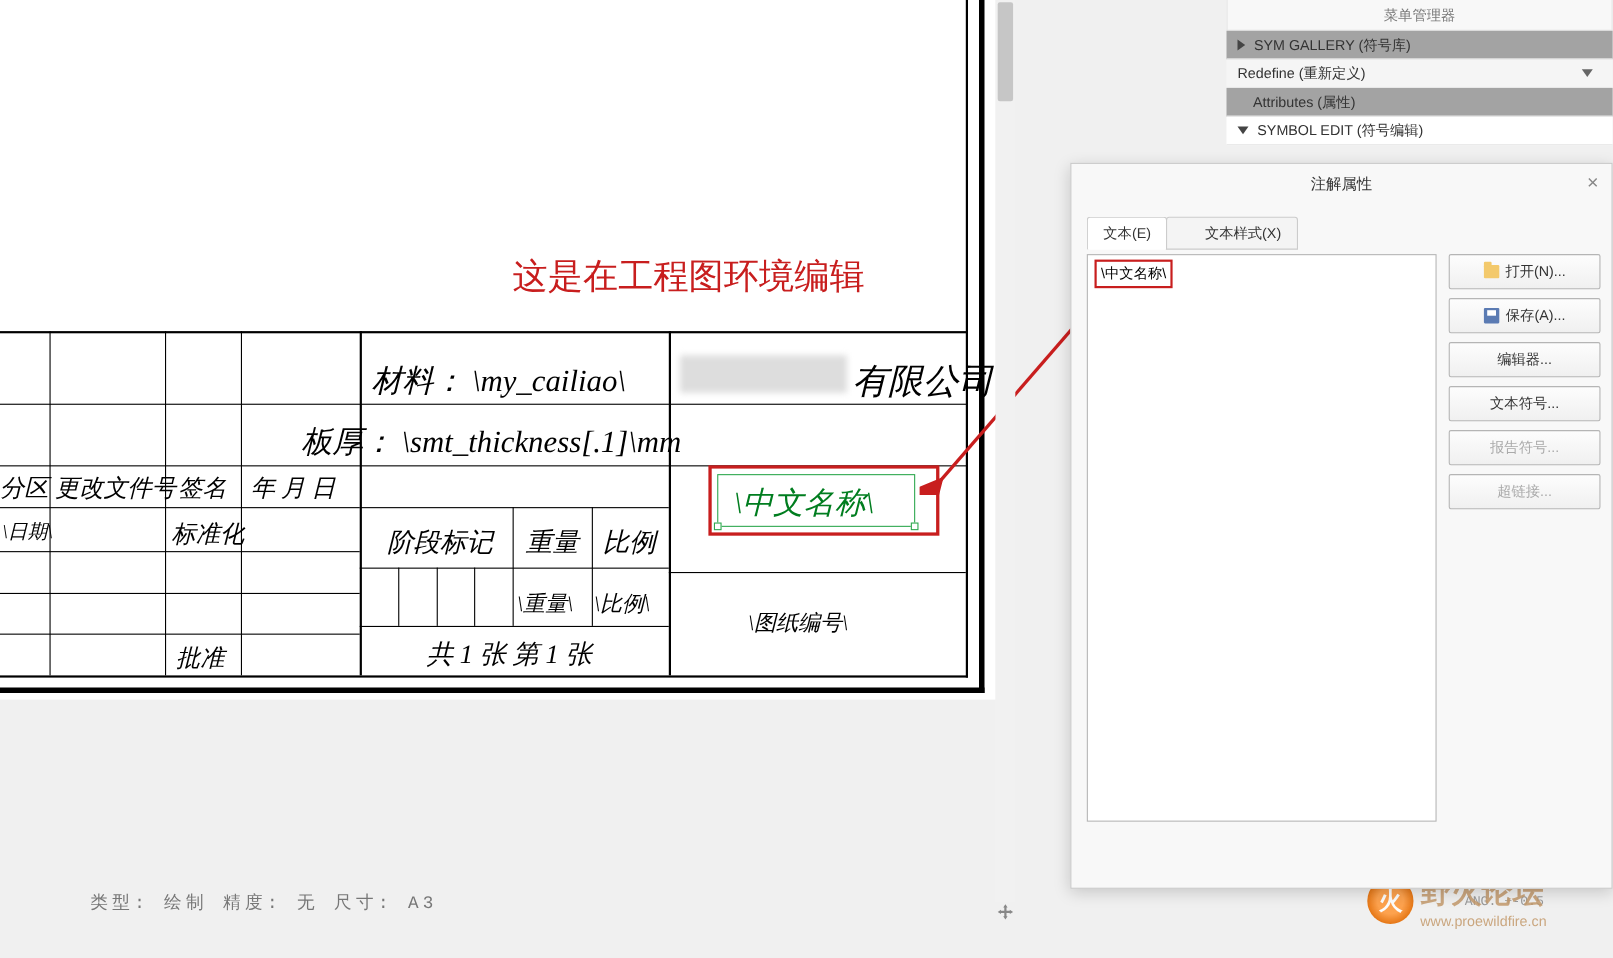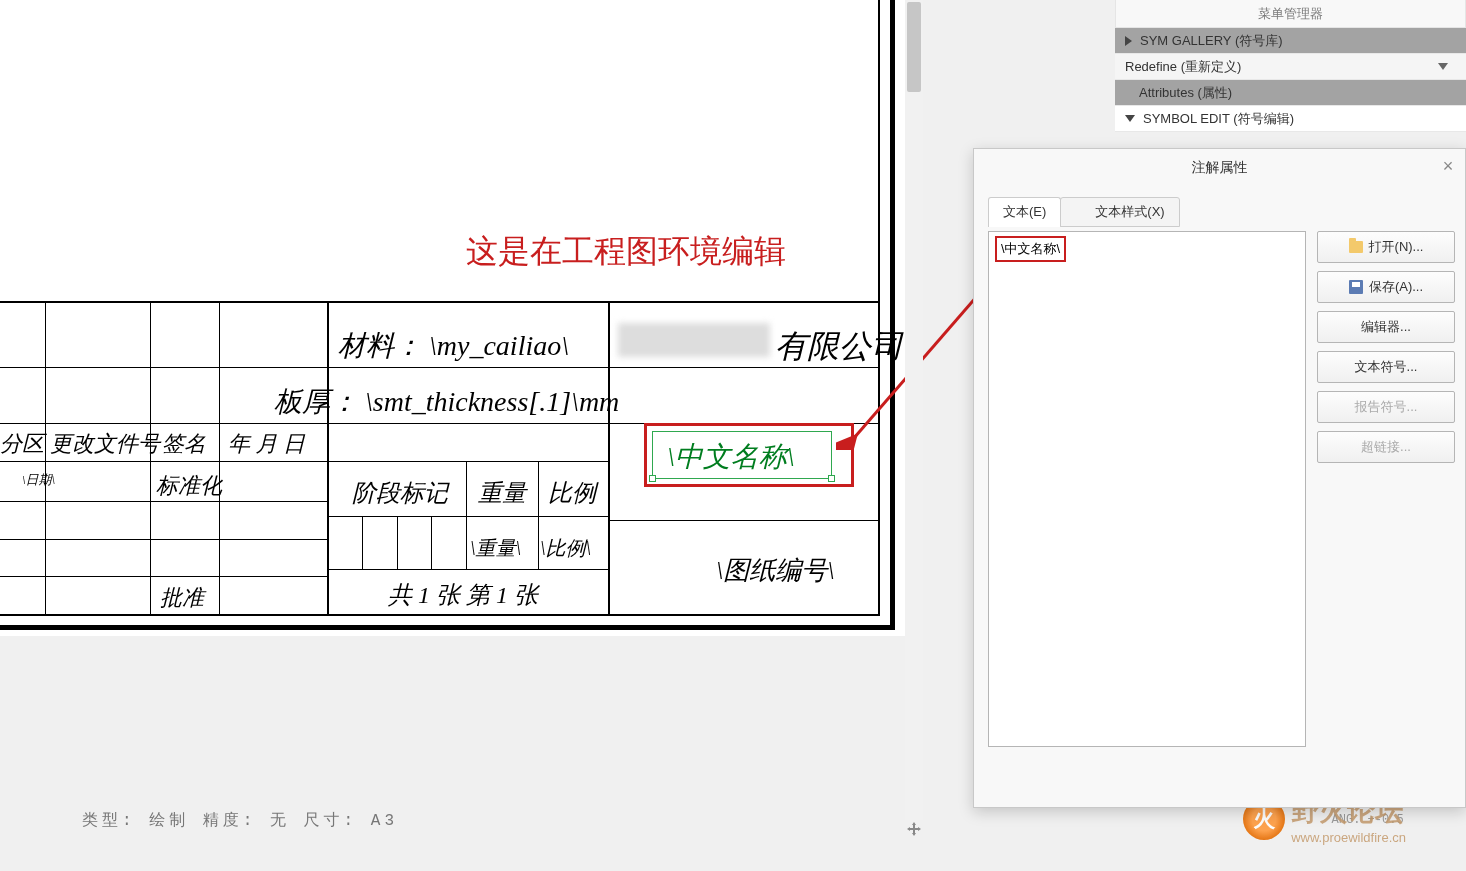--- a/index.html
+++ b/index.html
@@ -103,32 +103,32 @@
         <span class="cad-text" style="left:274px; top:82px; font-size:28px;">板厚： \smt_thickness[.1]\mm</span>
 
         <span style="position:absolute; left:618px; top:22px; width:152px; height:34px; background:#ddd; filter:blur(3px);"></span>
         <span class="cad-text" style="left:775px; top:24px; font-size:32px;">有限公司</span>
 
         <span class="cad-text" style="left:0px; top:128px; font-size:22px;">分区</span>
         <span class="cad-text" style="left:50px; top:128px; font-size:22px;">更改文件号</span>
         <span class="cad-text" style="left:162px; top:128px; font-size:22px;">签名</span>
         <span class="cad-text" style="left:228px; top:128px; font-size:22px;">年 月 日</span>
 
-        <span class="cad-text" style="left:22px; top:170px; font-size:13px;">\日期\</span>
+        <span class="cad-text" style="left:2px; top:170px; font-size:18px;">\日期\</span>
         <span class="cad-text" style="left:156px; top:170px; font-size:22px;">标准化</span>
         <span class="cad-text" style="left:160px; top:282px; font-size:22px;">批准</span>
 
         <span class="cad-text" style="left:352px; top:176px; font-size:24px;">阶段标记</span>
         <span class="cad-text" style="left:478px; top:176px; font-size:24px;">重量</span>
         <span class="cad-text" style="left:548px; top:176px; font-size:24px;">比例</span>
         <span class="cad-text" style="left:470px; top:234px; font-size:20px;">\重量\</span>
         <span class="cad-text" style="left:540px; top:234px; font-size:20px;">\比例\</span>
 
         <span class="cad-text" style="left:368px; top:278px; font-size:24px;margin-left:20px;">共 1 张 第 1 张</span>
-        <span class="cad-text" style="left:716px; top:252px; font-size:26px;">\图纸编号\</span>
+        <span class="cad-text" style="left:680px; top:252px; font-size:20px;">\图纸编号\</span>
 
         <div class="sel-green" style="left:652px; top:130px; width:180px; height:48px;">
           <span class="cad-text cad-select" style="left:14px; top:6px; font-size:28px;">\中文名称\</span>
           <div class="sel-handle" style="left:-4px; bottom:-4px;"></div>
           <div class="sel-handle" style="right:-4px; bottom:-4px;"></div>
         </div>
         <div class="sel-box" style="left:644px; top:122px; width:210px; height:64px;"></div>
       </div>
     </div>
   </div>

